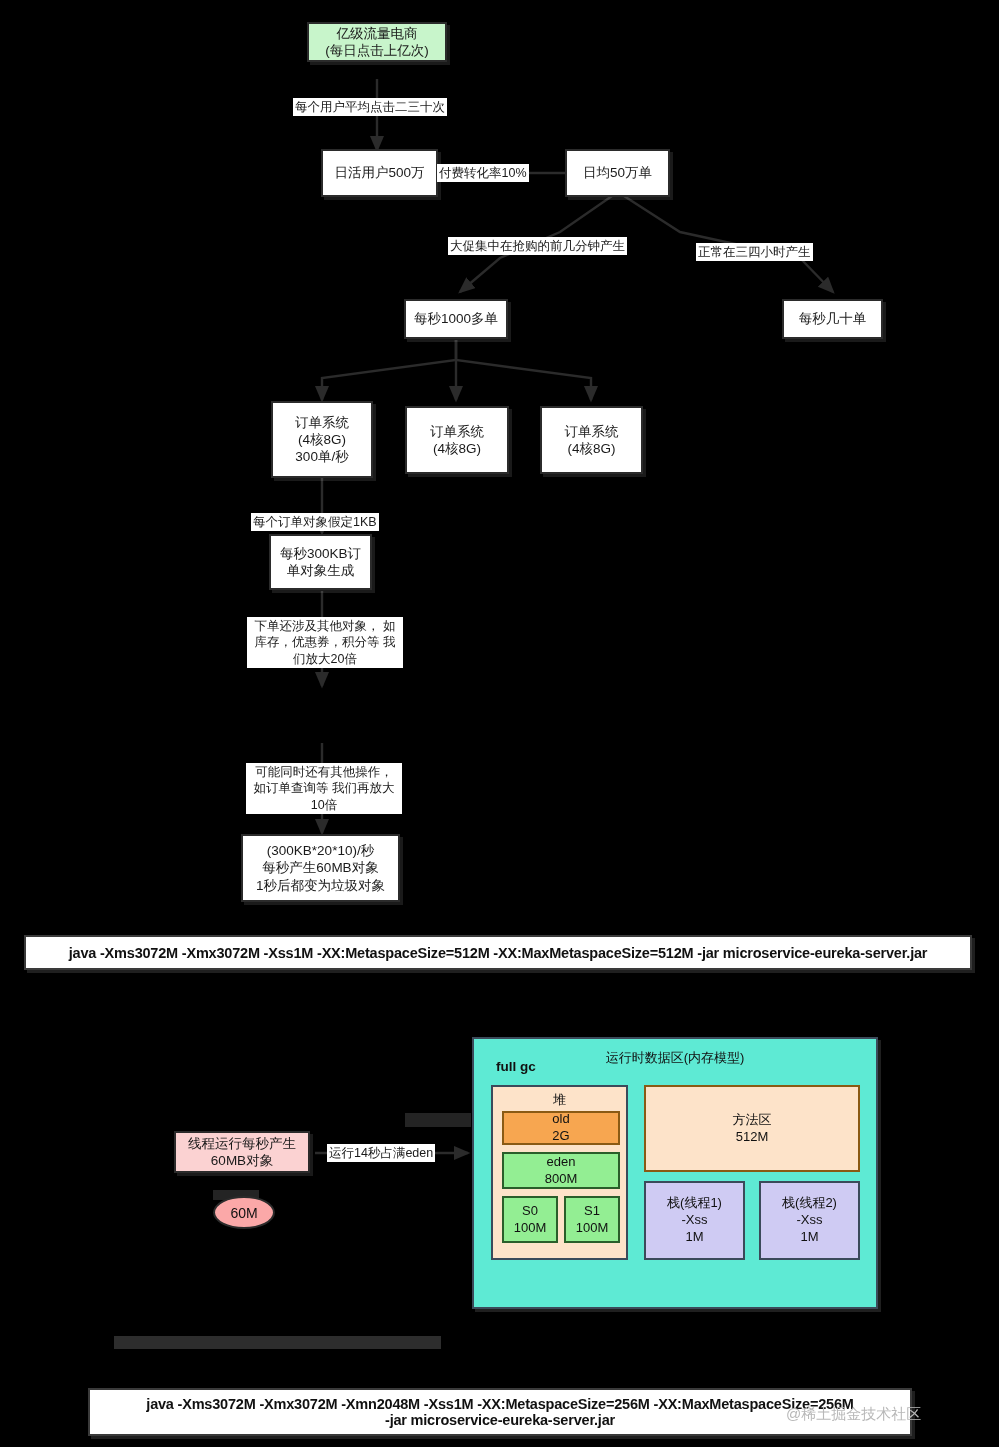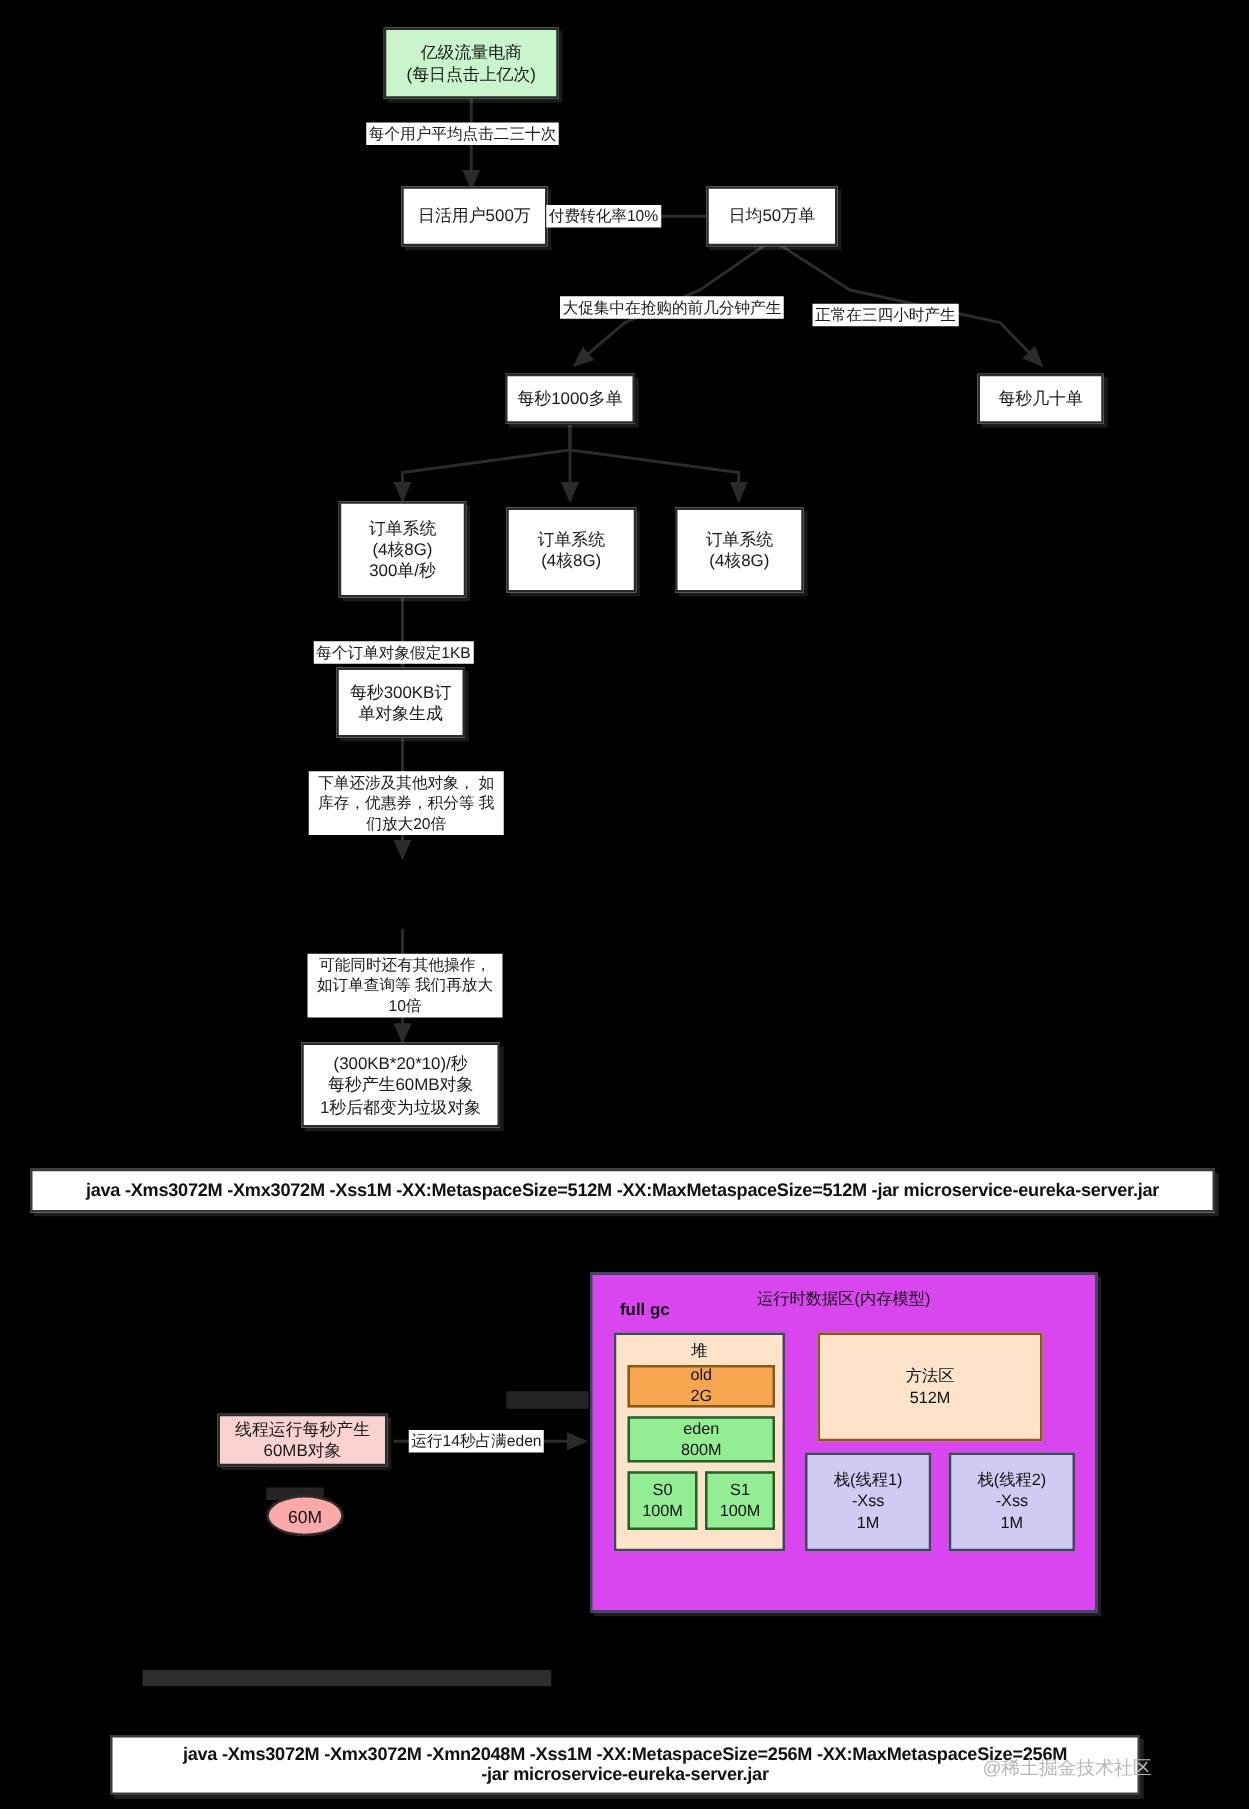--- a/index.html
+++ b/index.html
@@ -27,22 +27,22 @@
   #wires{position:absolute;left:0;top:0;width:999px;height:1447px;}
 
   
   .cmdbar{position:absolute;box-sizing:border-box;background:#fff;
           border:2px solid #3a3a3a;display:flex;align-items:center;
           justify-content:center;text-align:center;color:#111;
           font-weight:bold;letter-spacing:-0.2px;
           box-shadow:3px 3px 0 rgba(255,255,255,0.12);}
 
   
-  #memory{position:absolute;box-sizing:border-box;background:#d946ef;
-          border:2px solid #3b4a5a;box-shadow:3px 3px 0 rgba(255,255,255,0.12);}
+  #memory{position:absolute;box-sizing:border-box;background:#5eead4;
+          border:2px solid #3b4a5a;box-shadow:3px 3px 0 rgba(255,255,255,0.12);margin-top:19px;}
   #mem-title{position:absolute;top:10px;left:0;width:100%;text-align:center;
              font-size:13px;color:#111;}
   #fullgc{position:absolute;top:20px;left:22px;font-size:13.5px;font-weight:bold;color:#111;}
   .mbox{position:absolute;box-sizing:border-box;display:flex;flex-direction:column;
         align-items:center;justify-content:center;text-align:center;
         font-size:13px;line-height:1.3;color:#111;border:2px solid #3b4a5a;}
   .heapwrap{background:#fde3c9;}
   .heaplabel{position:absolute;top:5px;left:0;width:100%;text-align:center;font-size:13px;color:#111;}
   .old{background:#f7a650;border-color:#8a5a14;}
   .eden,.surv{background:#93ee93;border-color:#2a5e2a;}
@@ -90,40 +90,40 @@
       <path d="M322,478 L322,533"></path>
 
       <path d="M322,591 L322,686"></path>
 
       <path d="M322,743 L322,833"></path>
 
       <path d="M315,1153 L468,1153"></path>
     </g>
   </svg>
 
-  <div class="node green" style="left:307px;top:22px;width:140px;height:57px;">
+  <div class="node green" style="left:307px;top:22px;width:140px;height:40px;">
     <span class="ln">亿级流量电商</span>
     <span class="ln">(每日点击上亿次)</span>
   </div>
 
   <div class="elabel" style="left:293px;top:98px;text-align:right;">每个用户平均点击二三十次</div>
 
   <div class="node" style="left:321px;top:149px;width:117px;height:48px;">
     <span class="ln">日活用户500万</span>
   </div>
 
   <div class="elabel" style="left:437px;top:164px;">付费转化率10%</div>
 
   <div class="node" style="left:565px;top:149px;width:105px;height:48px;">
     <span class="ln">日均50万单</span>
   </div>
 
   <div class="elabel" style="left:448px;top:237px;">大促集中在抢购的前几分钟产生</div>
 
-  <div class="elabel" style="left:650px;top:243px;">正常在三四小时产生</div>
+  <div class="elabel" style="left:696px;top:243px;">正常在三四小时产生</div>
 
   <div class="node" style="left:404px;top:299px;width:104px;height:40px;">
     <span class="ln">每秒1000多单</span>
   </div>
 
   <div class="node" style="left:782px;top:299px;width:101px;height:40px;">
     <span class="ln">每秒几十单</span>
   </div>
 
   <div class="node" style="left:271px;top:401px;width:102px;height:77px;">
@@ -205,21 +205,21 @@
       <div class="mbox surv" style="left:9px;top:109px;width:56px;height:47px;">
         <span class="ln">S0</span>
         <span class="ln">100M</span>
       </div>
       <div class="mbox surv" style="left:71px;top:109px;width:56px;height:47px;">
         <span class="ln">S1</span>
         <span class="ln">100M</span>
       </div>
     </div>
 
-    <div class="mbox method" style="left:180px;top:46px;width:180px;height:87px;">
+    <div class="mbox method" style="left:170px;top:46px;width:216px;height:87px;">
       <span class="ln">方法区</span>
       <span class="ln">512M</span>
     </div>
 
     <div class="mbox stack" style="left:170px;top:142px;width:101px;height:79px;">
       <span class="ln">栈(线程1)</span>
       <span class="ln">-Xss</span>
       <span class="ln">1M</span>
     </div>
     <div class="mbox stack" style="left:285px;top:142px;width:101px;height:79px;justify-content:center;">

